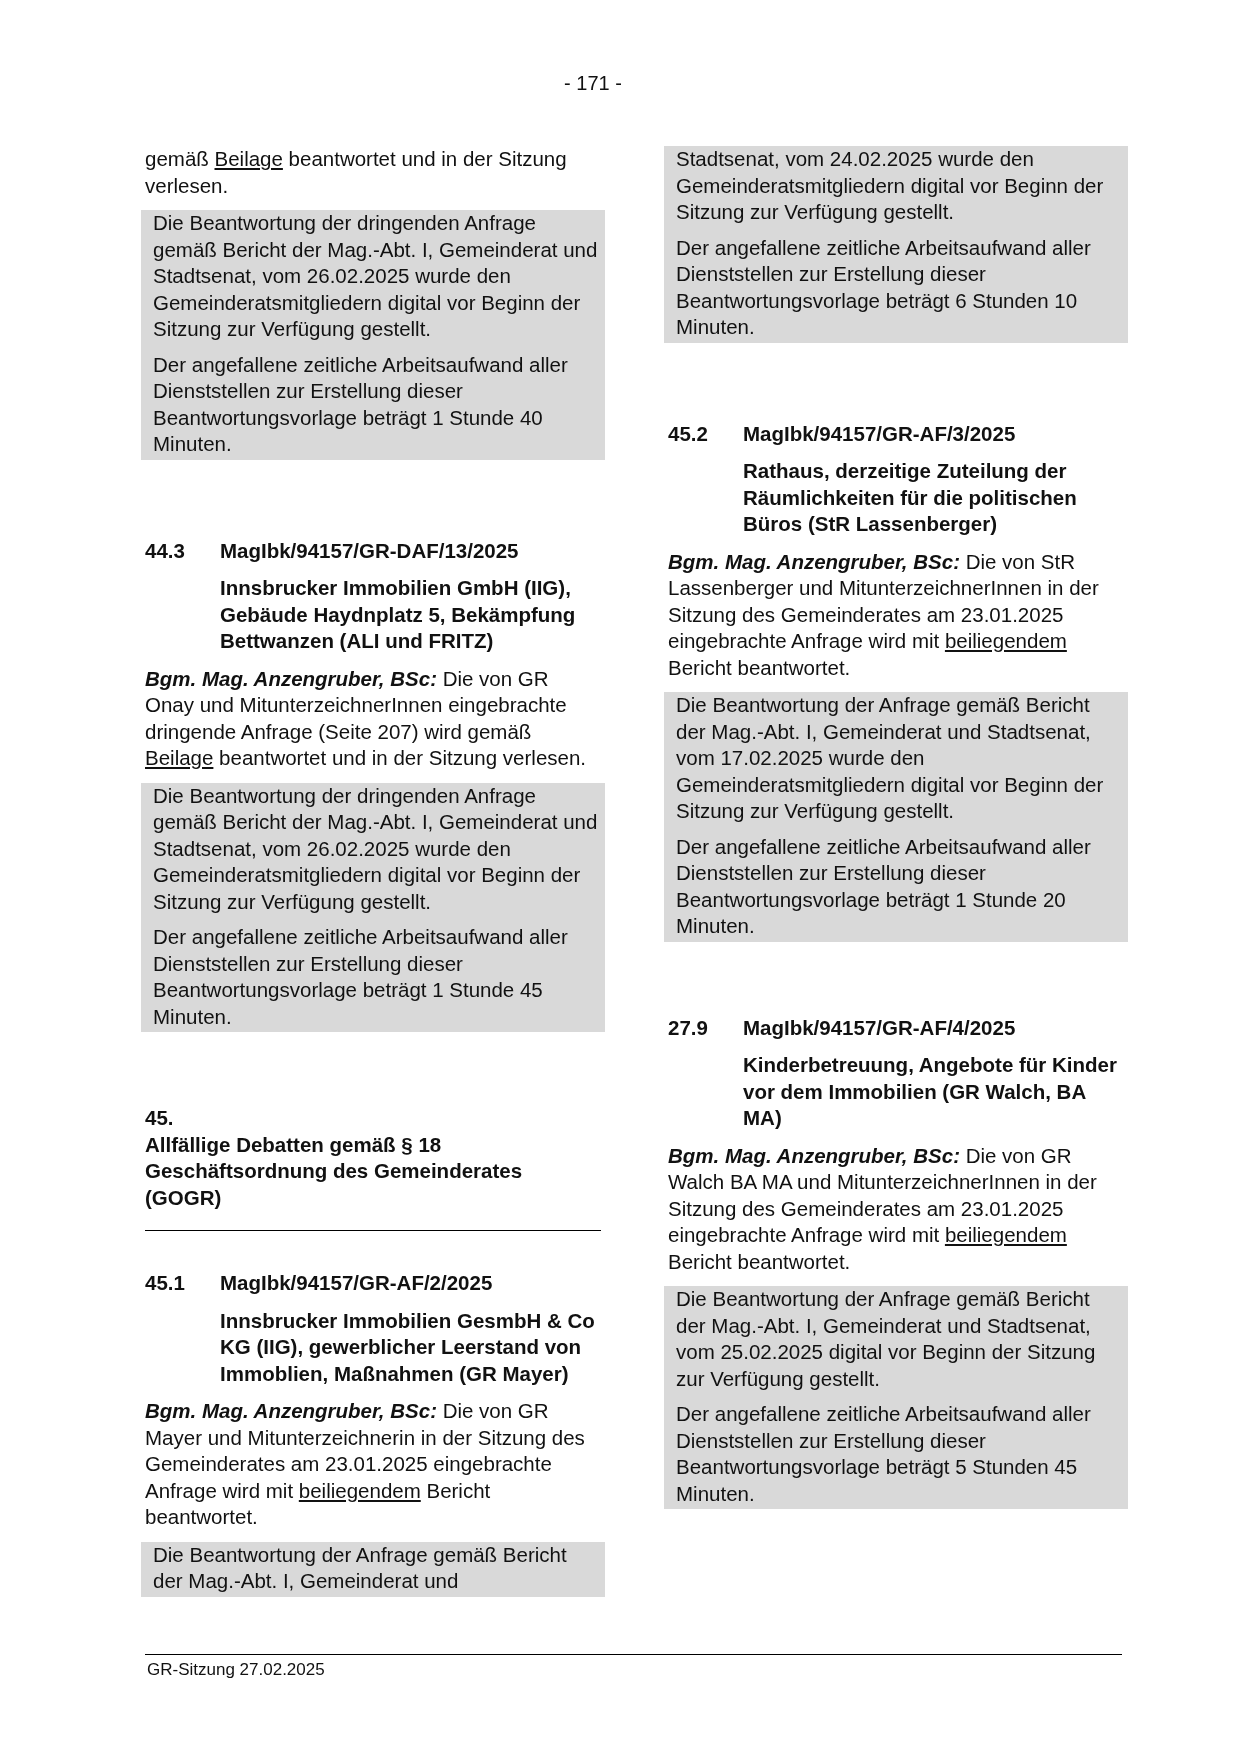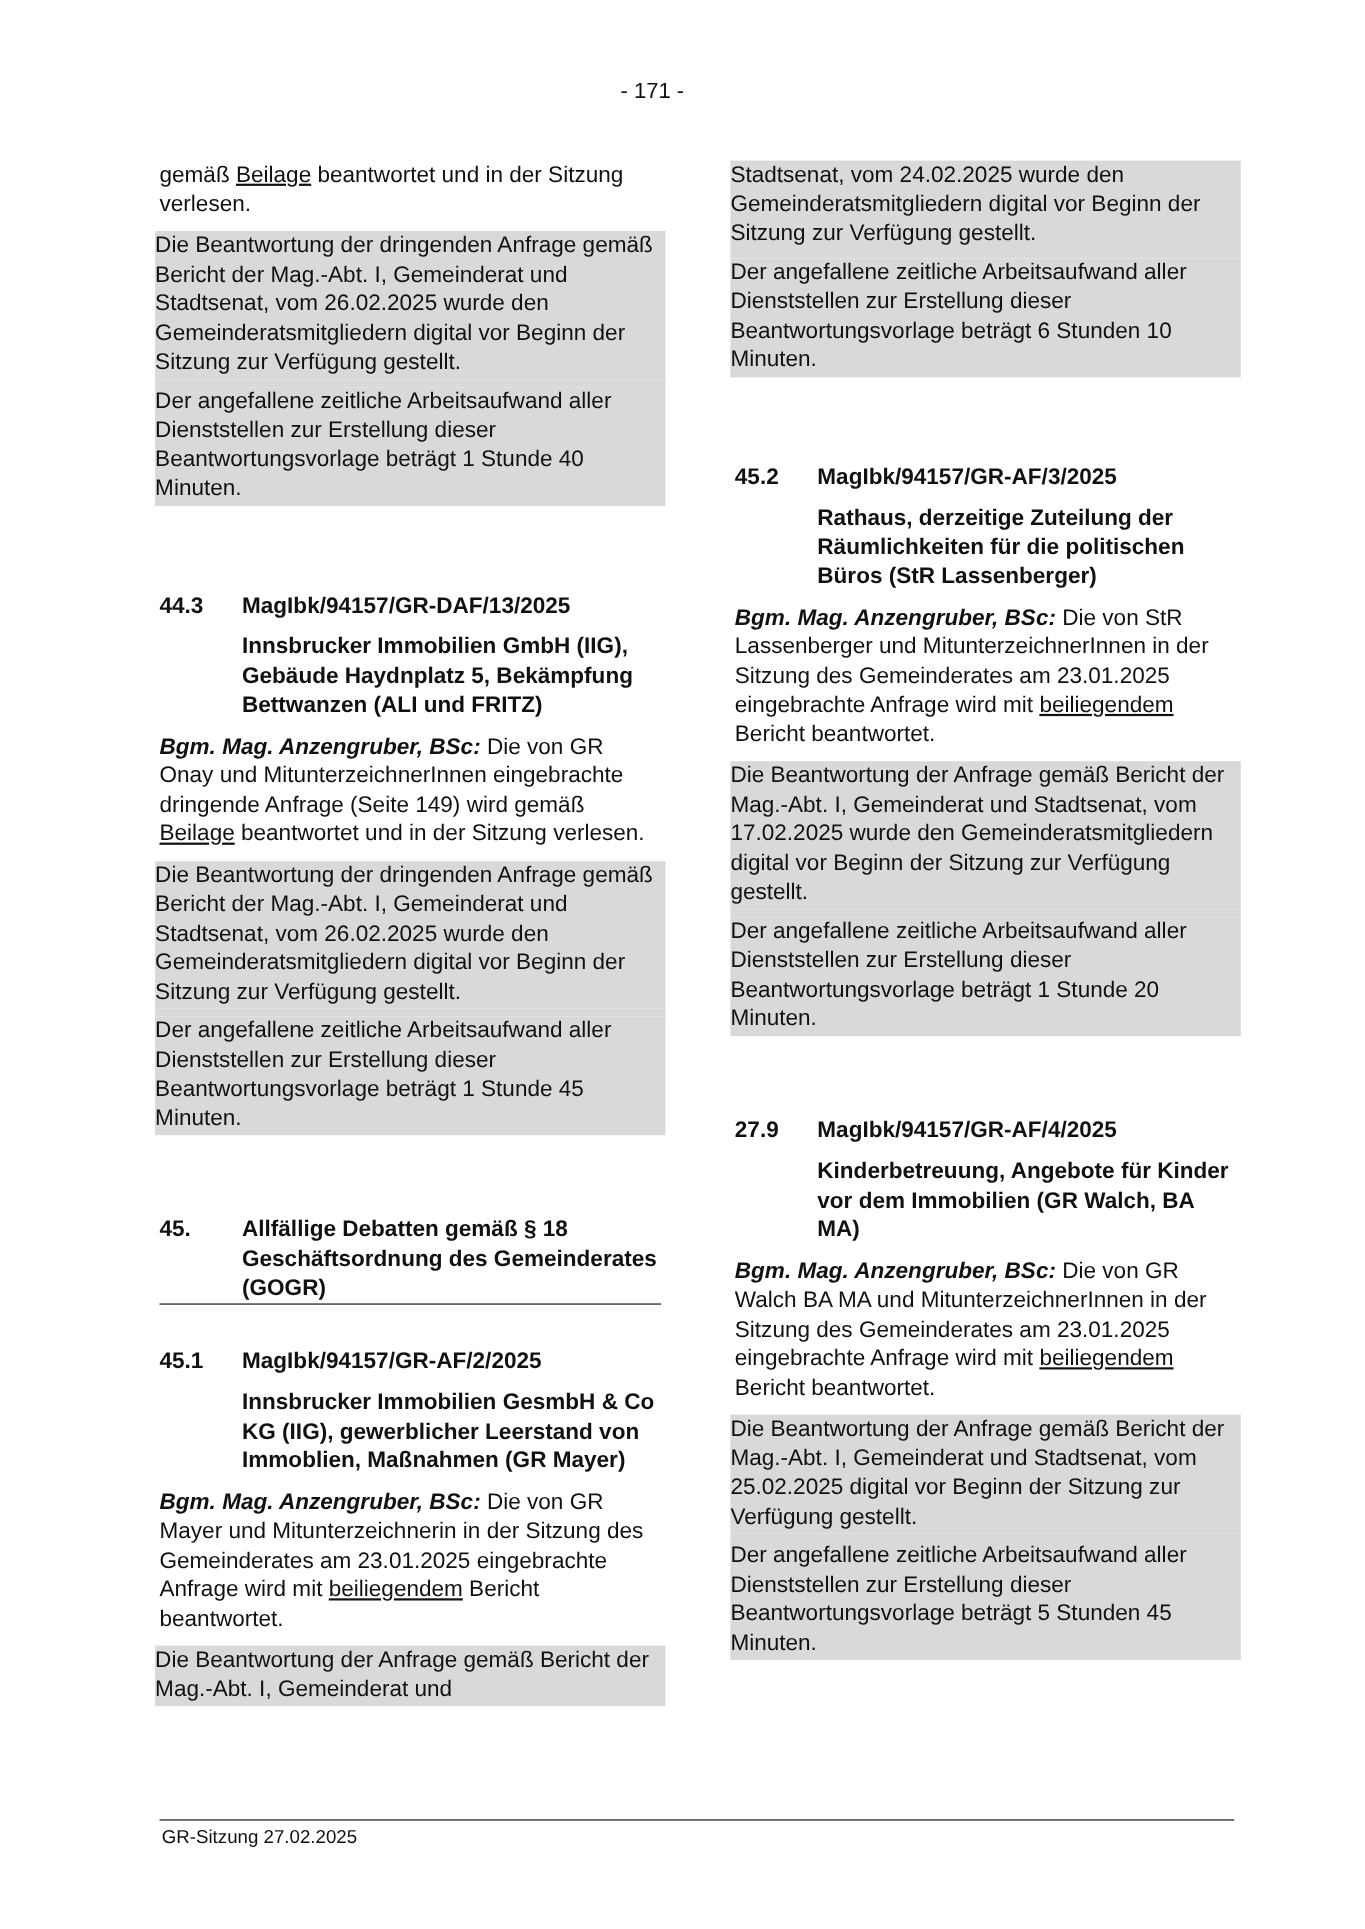--- a/index.html
+++ b/index.html
@@ -2,29 +2,29 @@
 <html><head>
 <meta charset="utf-8">
 <style>
   html, body { margin:0; padding:0; background:#fff; }
   body { width:1241px; height:1754px; position:relative; font-family:"Liberation Sans", sans-serif; color:#111; }
   .pagenum { position:absolute; top:72px; left:0; width:1186px; text-align:center; font-size:20px; }
   .col { position:absolute; width:456px; font-size:20.5px; line-height:26.5px; }
   .colL { left:145px; top:146px; }
   .colR { left:668px; top:146px; }
   p { margin:0; }
-  .gray { background:#d9d9d9; padding:0 4px 2px 0; margin-left:-4px; margin-right:-4px; }
+  .gray { background:#d9d9d9; padding:0 4px 2px 12px; margin-left:-4px; margin-right:-4px; }
   .gap { height:11px; }
   .u { text-decoration:underline; }
   .b { font-weight:bold;font-style:italic; }
   .head { display:flex; font-weight:bold; font-size:20.5px; line-height:26.5px;margin-top:28px; }
   .head .num { width:75px; flex:none; }
   .head .ttl { flex:1; }
   .subttl { padding-left:75px; font-weight:bold; }
-  .rule { border-bottom:1.5px solid #000; padding-bottom:0; }
+  .rule { border-bottom:1.5px solid #000; padding-bottom:19px;flex-direction:column; }
   .footer-rule { position:absolute; top:1654px; left:145px; width:977px; border-top:1.5px solid #000; }
   .footer { position:absolute; top:1660px; left:147px; font-size:17px; }
 </style>
 </head>
 <body>
 
 <div class="pagenum">- 171 -</div>
 
 <div class="col colL">
   <p><span>gemäß </span><span class="u">Beilage</span><span> beantwortet und in der Sitzung verlesen.</span></p>
@@ -34,21 +34,21 @@
   <p class="gray">Der angefallene zeitliche Arbeitsaufwand aller Dienststellen zur Erstellung dieser Beantwortungsvorlage beträgt 1 Stunde 40 Minuten.</p>
 
   <div style="height:50px"></div>
   <div class="head">
     <span class="num">44.3</span>
     <span class="ttl">MagIbk/94157/GR-DAF/13/2025</span>
   </div>
   <div class="gap"></div>
   <p class="subttl">Innsbrucker Immobilien GmbH (IIG), Gebäude Haydnplatz 5, Bekämpfung Bettwanzen (ALI und FRITZ)</p>
   <div class="gap"></div>
-  <p><span class="b">Bgm. Mag. Anzengruber, BSc:</span><span> Die von GR Onay und MitunterzeichnerInnen eingebrachte dringende Anfrage (Seite 149) wird gemäß </span><span class="u">Beilage</span><span> beantwortet und in der Sitzung verlesen.</span></p>
+  <p><span class="b">Bgm. Mag. Anzengruber, BSc:</span><span> Die von GR Onay und MitunterzeichnerInnen eingebrachte dringende Anfrage (Seite 207) wird gemäß </span><span class="u">Beilage</span><span> beantwortet und in der Sitzung verlesen.</span></p>
   <div class="gap"></div>
   <p class="gray">Die Beantwortung der dringenden Anfrage gemäß Bericht der Mag.-Abt. I, Gemeinderat und Stadtsenat, vom 26.02.2025 wurde den Gemeinderatsmitgliedern digital vor Beginn der Sitzung zur Verfügung gestellt.</p>
   <div class="gap" style="height:7px;background:#d9d9d9;margin:0 -4px;"></div>
   <p class="gray">Der angefallene zeitliche Arbeitsaufwand aller Dienststellen zur Erstellung dieser Beantwortungsvorlage beträgt 1 Stunde 45 Minuten.</p>
 
   <div style="height:45px"></div>
   <div class="head rule">
     <span class="num">45.</span>
     <span class="ttl">Allfällige Debatten gemäß § 18 Geschäftsordnung des Gemeinderates (GOGR)</span>
   </div>

